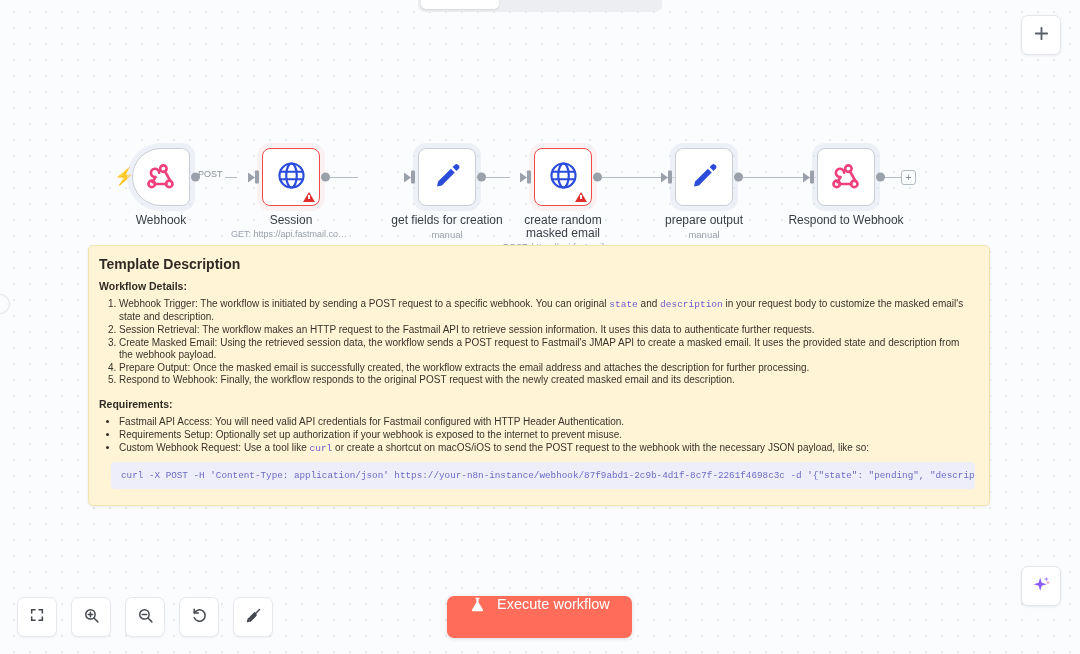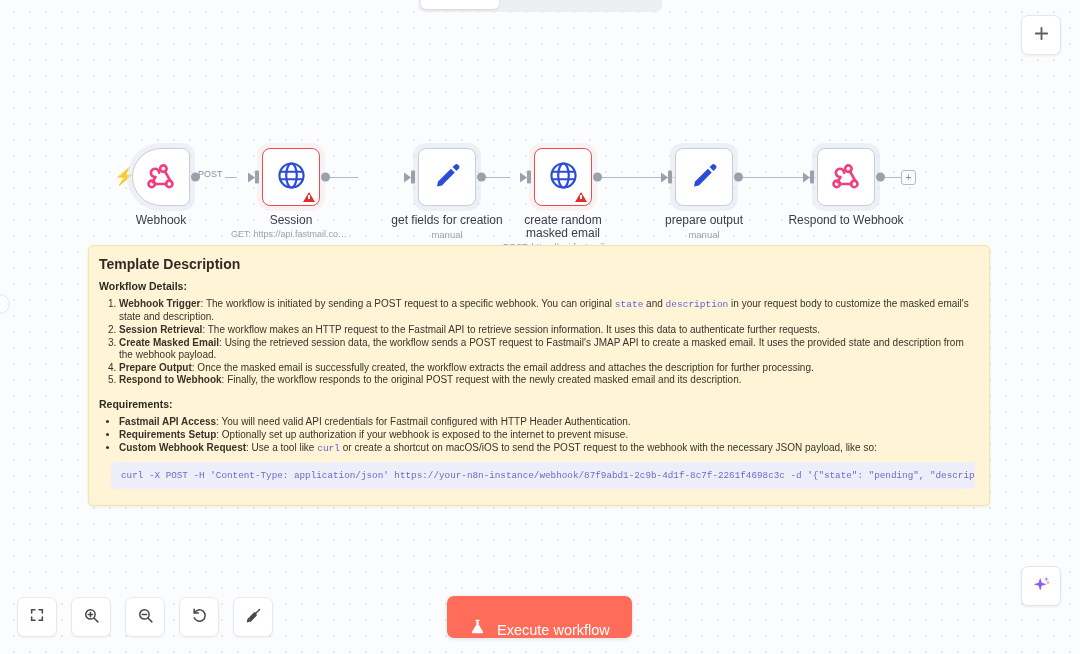--- a/index.html
+++ b/index.html
@@ -220,21 +220,21 @@
   }
   ul.s-list {
     margin: 0 0 5px 20px;
     padding: 0;
   }
   .s-list li {
     font-size: 10px;
     line-height: 12.2px;
     margin-bottom: 0.5px;
   }
-  .s-list li b { font-weight: bold; }
+  .s-list li b { font-weight: normal; }
   code.inl {
     font-family: "Liberation Mono", monospace;
     font-size: 9.5px;
     color: #6b5bd2;
     background: transparent;
   }
   pre.code-block {
     margin: 7px 0 9px 12px;
     background: #eeeefb;
     border-radius: 4px;
@@ -292,21 +292,21 @@
     top: 596px;
     height: 42px;
     padding: 0 22px;
     background: #ff6d5a;
     border: none;
     border-radius: 7px;
     color: #ffffff;
     font-size: 14.5px;
     font-family: "Liberation Sans", sans-serif;
     display: flex;
-    align-items: flex-end;
+    align-items: flex-start;
     gap: 11px;
     cursor: pointer;
     box-shadow: 0 1px 4px rgba(0,0,0,.12);
   }
 
   
   #left-nub {
     position: absolute;
     left: -10px;
     top: 294px;

